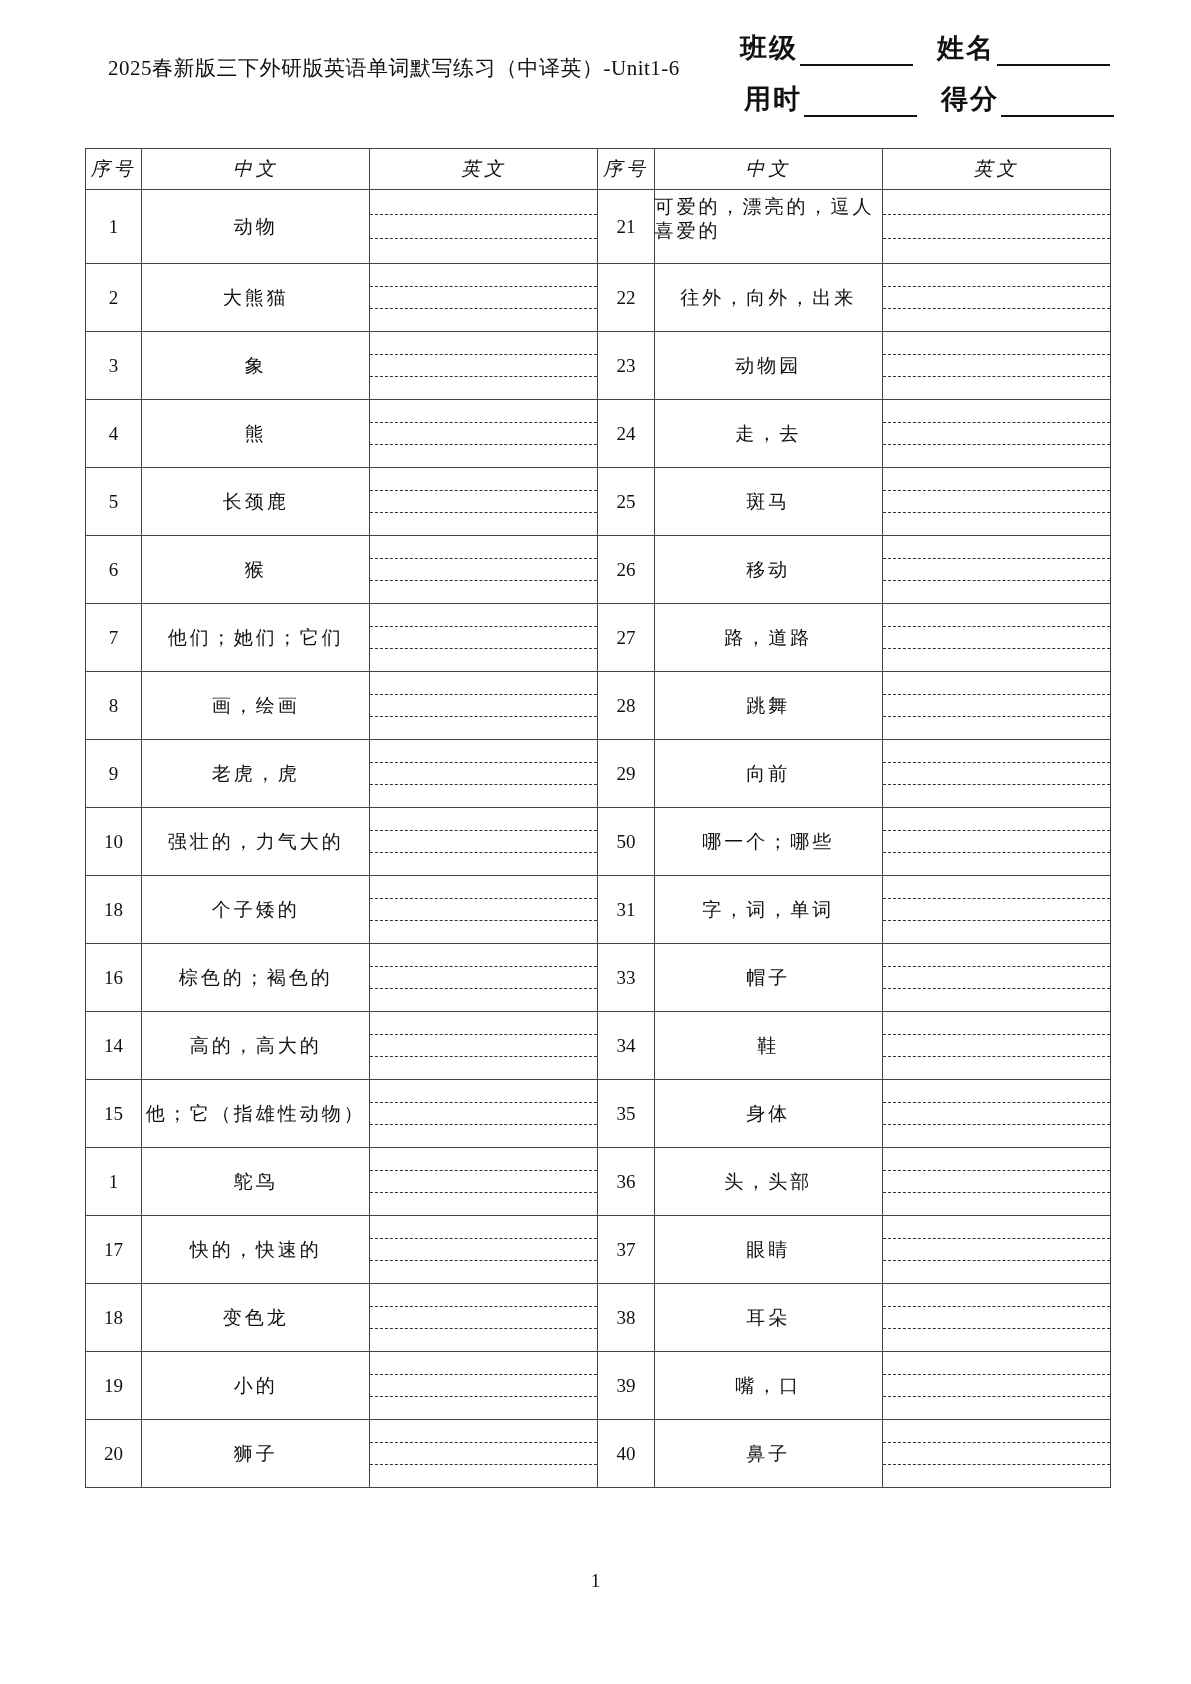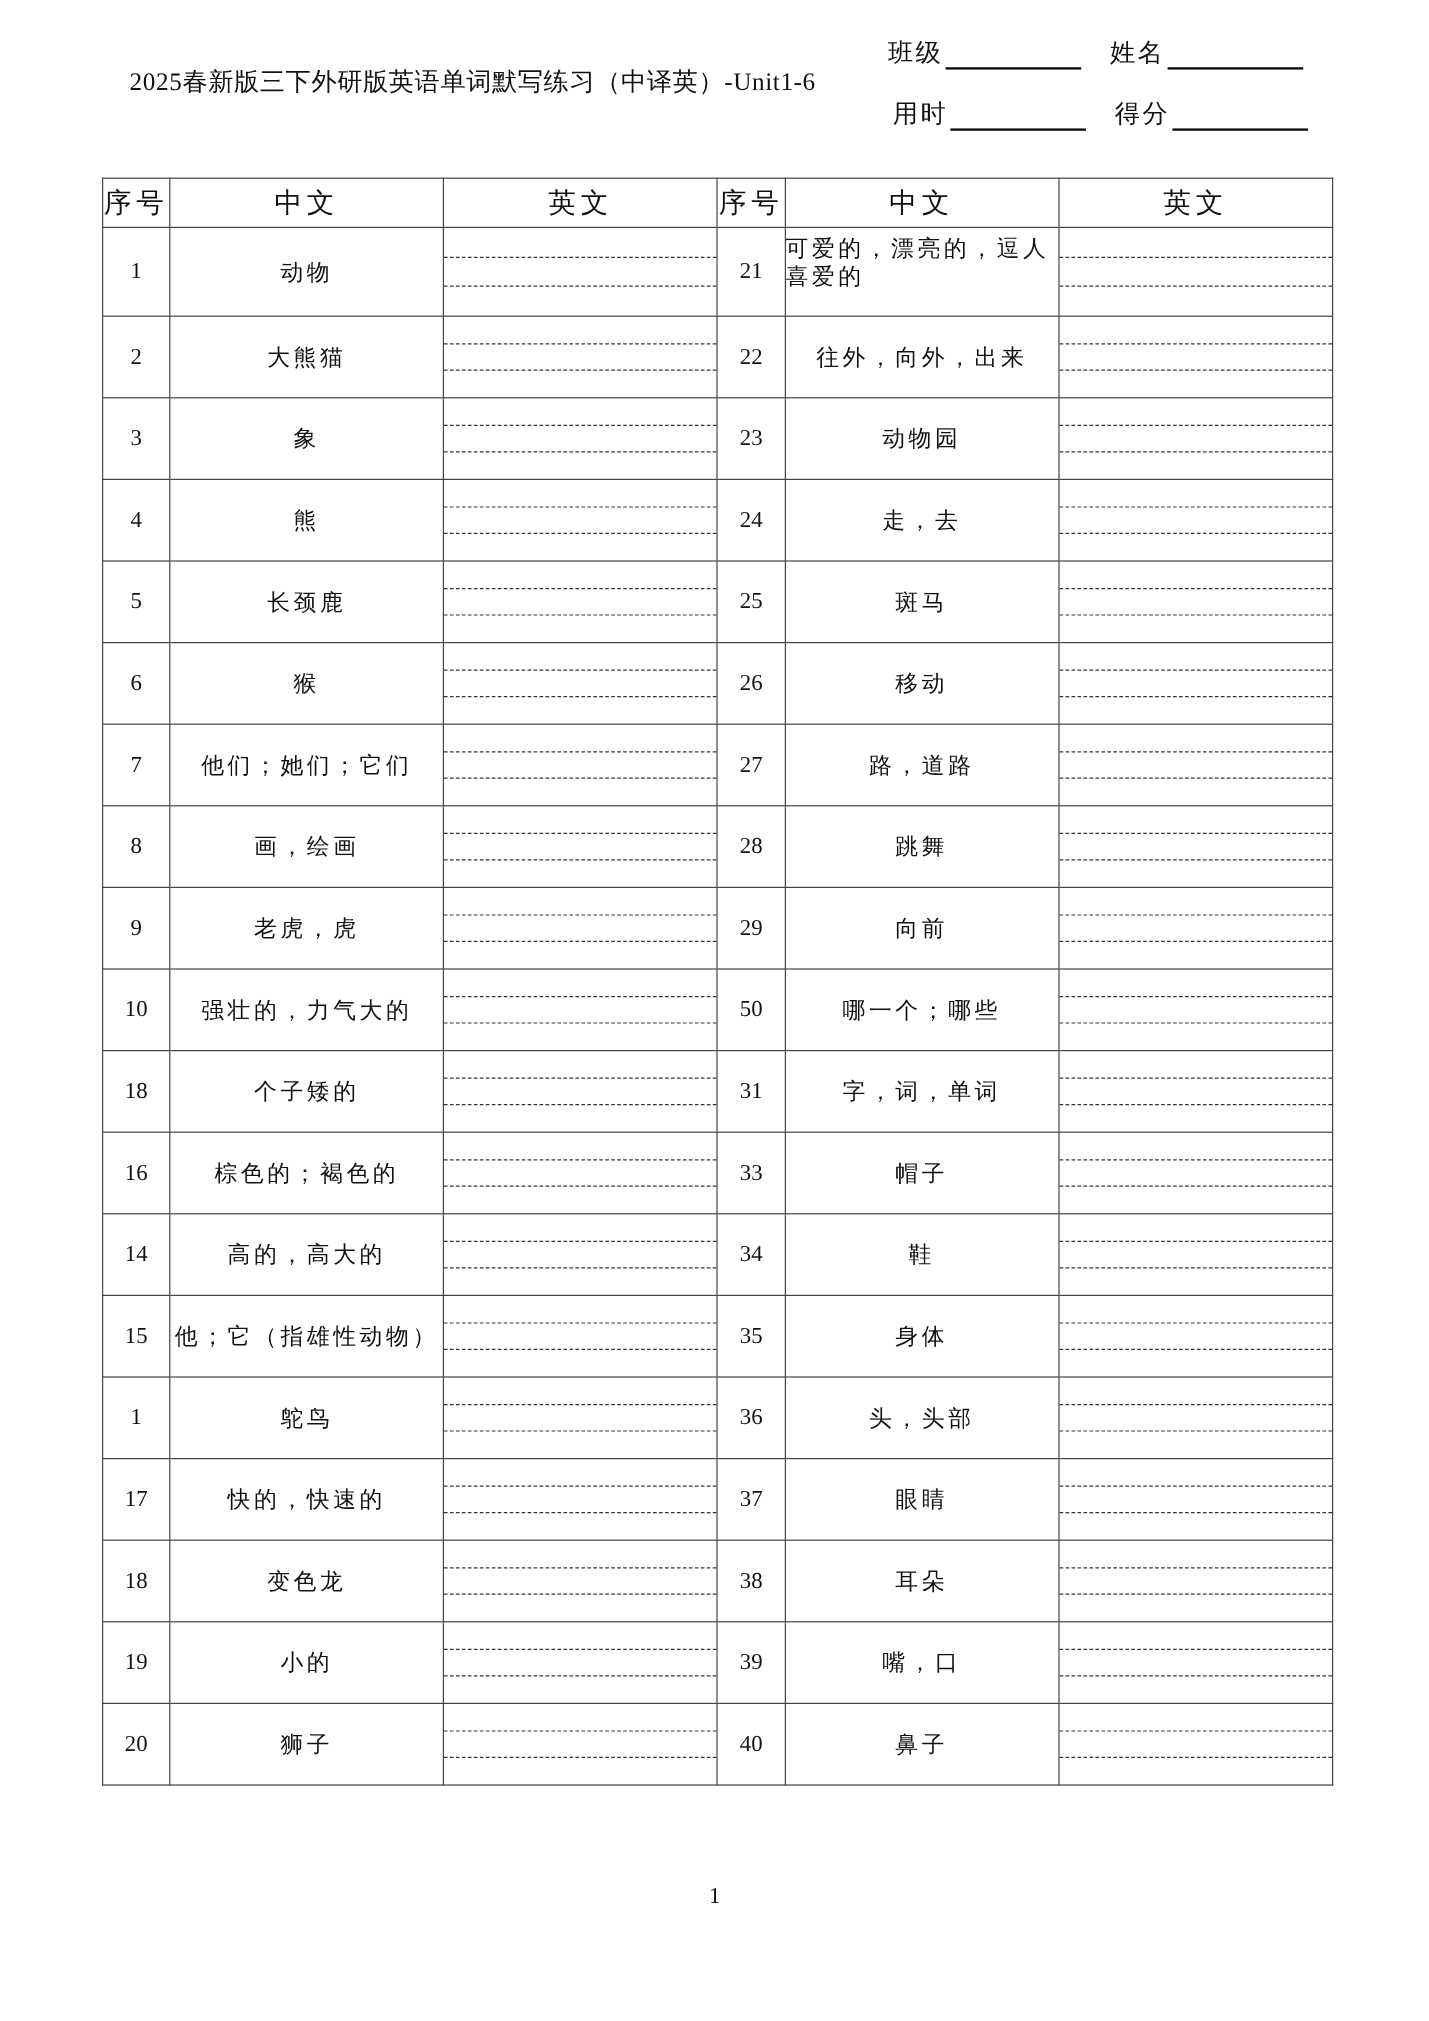--- a/index.html
+++ b/index.html
@@ -5,37 +5,37 @@
     html, body { margin: 0; padding: 0; background: #ffffff; }
     body {
       width: 1191px; height: 1684px; position: relative; overflow: hidden;
       font-family: "DejaVu Serif", "Liberation Serif", serif; color: #111;
     }
     .title {
       position: absolute; left: 108px; top: 54px;
       font-size: 21px; letter-spacing: 0.5px; white-space: nowrap;
       font-family: "Liberation Serif", "DejaVu Serif", serif;
     }
-    .meta-row { position: absolute; display: flex; font-size: 21px; white-space: nowrap; }
+    .meta-row { position: absolute; display: flex; font-size: 27px; white-space: nowrap; font-weight: bold; }
     .meta-field { display: flex; align-items: flex-end; margin-right: 24px; }
     .meta-field .lbl { letter-spacing: 2px; }
     .meta-field .line { display: inline-block; width: 113px; border-bottom: 2px solid #111; height: 20px; margin-left: 2px; }
     .meta-1 { left: 740px; top: 30px; }
     .meta-2 { left: 744px; top: 81px; }
 
     table.sheet {
       position: absolute; left: 85px; top: 148px;
       border-collapse: collapse; table-layout: fixed;
       width: 1026px;
     }
     table.sheet th, table.sheet td {
       border: 1px solid #444; padding: 0; text-align: center; vertical-align: middle;
       font-weight: normal;
     }
-    table.sheet th { height: 40px; font-size: 23px; letter-spacing: 4px; }
+    table.sheet th { height: 40px; font-size: 19px; letter-spacing: 4px; font-style: italic; }
     table.sheet td { height: 67px; font-size: 19px; }
     .col-no { width: 56px; }
     .col-cn { width: 228px; }
     .col-en { width: 228px; }
     td.no { font-family: "Liberation Serif", "DejaVu Serif", serif; font-size: 19px; }
     td.cn { letter-spacing: 3px; padding: 0 4px; }
     td.cn.left { text-align: left; line-height: 24px; vertical-align: top; padding-top: 6px; font-family: Liberation Mono, monospace; }
     td.en { position: relative; }
     .dash {
       position: absolute; left: 0; right: 0; height: 0;

